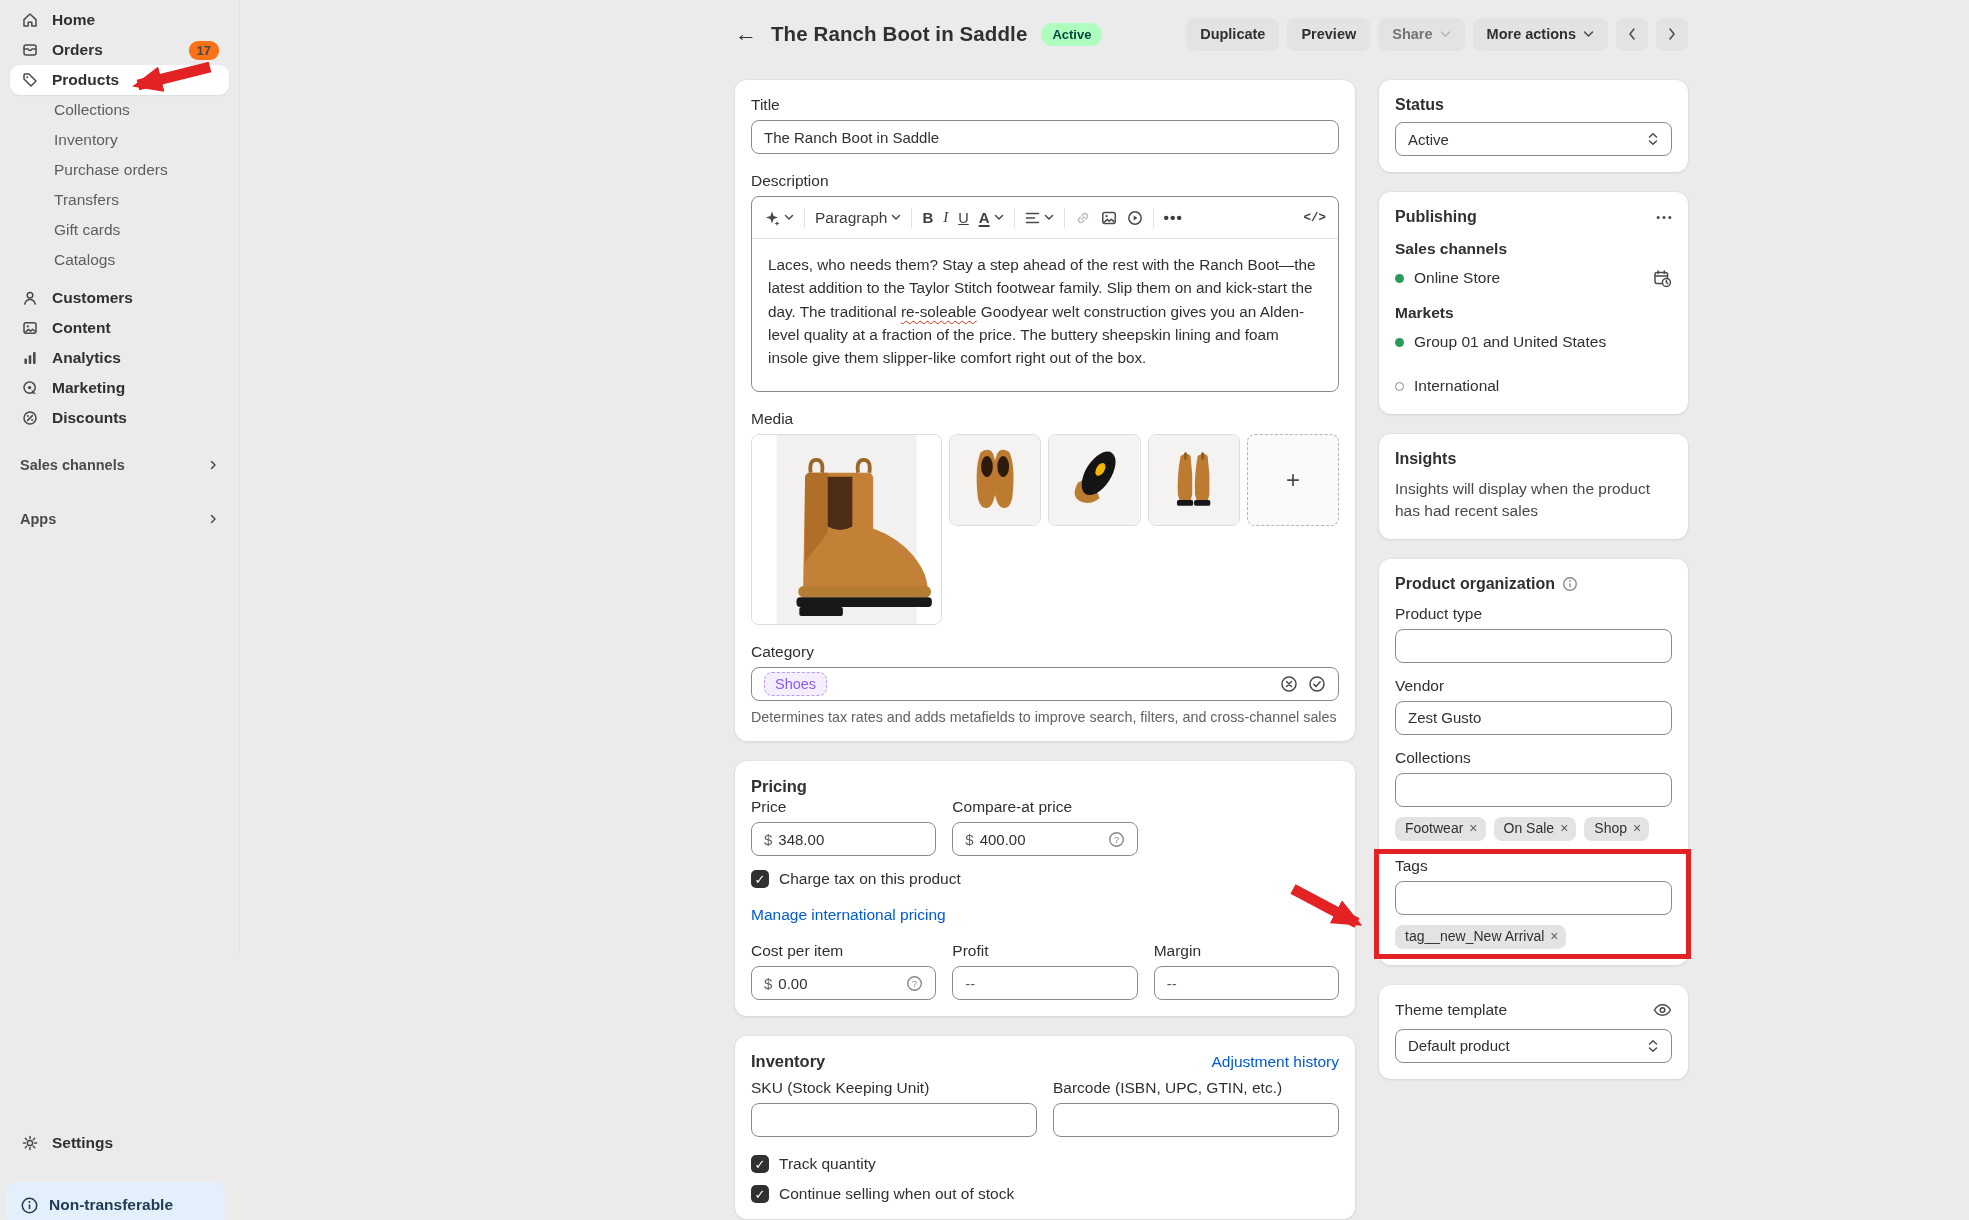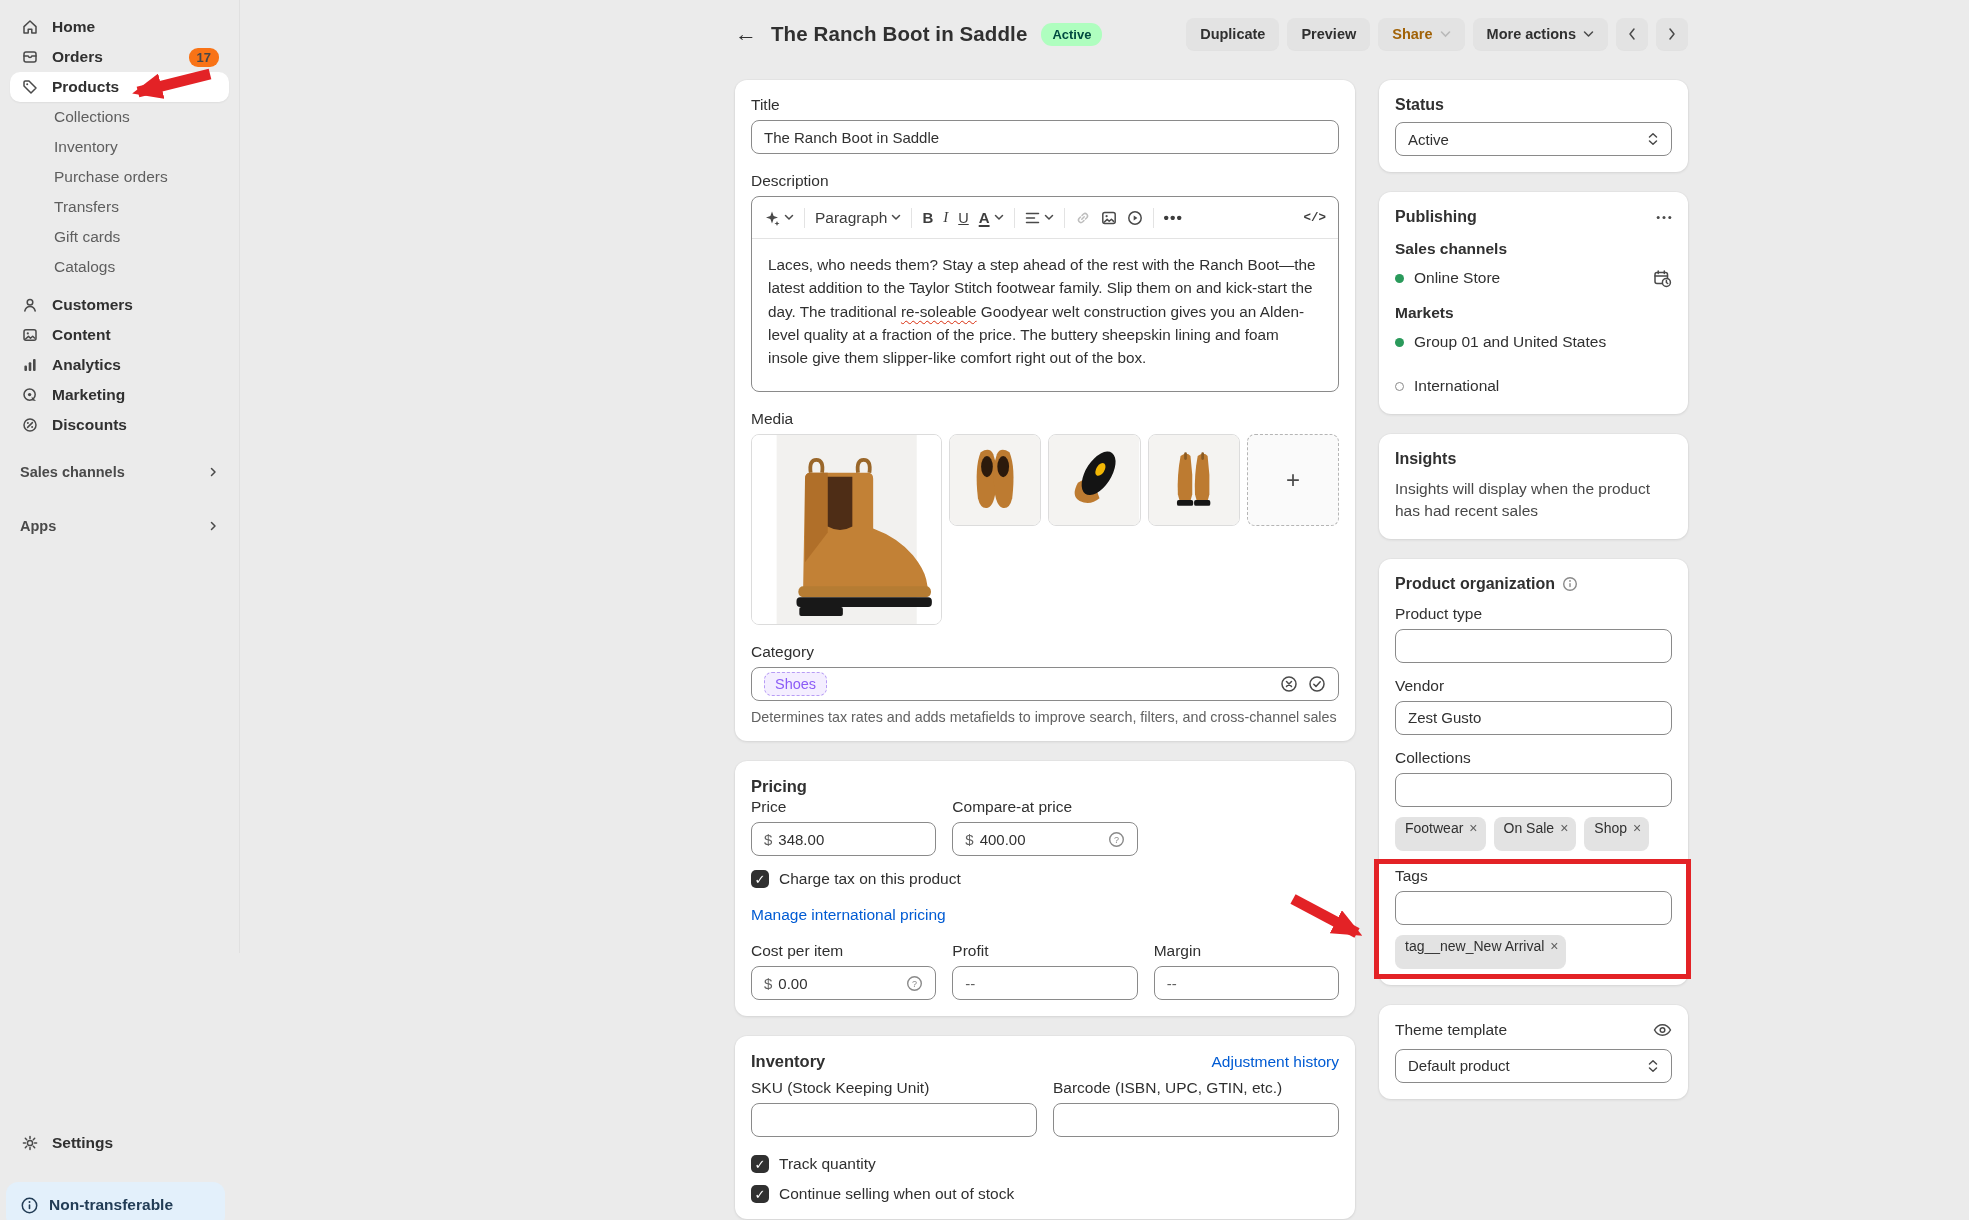--- a/index.html
+++ b/index.html
@@ -7,39 +7,39 @@
   body{
     position:relative;overflow:hidden;
     background:#ebebeb;color:#303030;
     font-family:"Liberation Sans","DejaVu Sans",sans-serif;
     font-size:15.5px;-webkit-font-smoothing:antialiased;
   }
   svg{display:block}
   .ic{stroke:#4a4a4a;fill:none;stroke-width:1.5;stroke-linecap:round;stroke-linejoin:round}
 
   
-  .sidebar{position:absolute;left:0;top:0;width:240px;height:953px;background:#ebebeb;border-right:1px solid #e0e0e0;padding-top:12px}
+  .sidebar{position:absolute;left:0;top:0;width:240px;height:953px;background:#ebebeb;border-right:1px solid #e0e0e0;padding-top:5px}
   .nav-item{display:flex;align-items:center;gap:12px;height:30px;margin:0 10px;padding:0 10px;border-radius:10px;font-weight:600;color:#303030;cursor:pointer;position:relative}
   .nav-item .nicon{width:20px;display:flex;justify-content:center;align-items:center}
   .nav-item.sub{padding-left:44px;font-weight:400;color:#5e5e5e}
   .nav-item.selected{background:#fff;font-weight:700;box-shadow:0 1px 2px rgba(0,0,0,.06)}
   .badge{margin-left:auto;background:#f97316;color:#474747;font-size:13px;font-weight:600;padding:1px 8px;border-radius:9px;line-height:17px}
   .nav-section{display:flex;align-items:center;justify-content:space-between;margin:0 20px;height:32px;font-weight:700;font-size:14.5px;color:#4a4a4a;cursor:pointer}
   .settings-row{position:absolute;left:10px;right:10px;top:1128px}
   .side-banner{position:absolute;left:6px;right:14px;top:1182px;height:46px;background:#e3f0fb;border-radius:12px;display:flex;align-items:center;gap:10px;padding:0 14px;font-weight:600;color:#223c55}
 
   
   .content{position:absolute;left:735px;top:0;width:953px}
   .page-header{display:flex;align-items:center;gap:14px;margin-top:16px;height:36px}
   .back-btn{font-size:22px;color:#303030;cursor:pointer;line-height:1}
   .page-title{font-size:20.5px;font-weight:700;letter-spacing:.1px}
   .badge-active{background:#affebf;color:#014b40;font-size:13px;font-weight:600;padding:4px 11px;border-radius:11px}
   .header-actions{margin-left:auto;display:flex;gap:8px;}
   .hbtn{background:#e3e3e3;border:none;border-radius:8px;height:32px;padding:0 14px;display:flex;align-items:center;gap:7px;font-weight:600;font-size:14.5px;color:#303030;cursor:pointer;box-shadow:0 1px 0 rgba(0,0,0,.04);font-family:inherit}
-  .hbtn.disabled{color:#a16207}
+  .hbtn.disabled{color:#737373}
   .hbtn.square{width:32px;padding:0;justify-content:center}
 
   .cols{display:flex;gap:24px;margin-top:28px;align-items:flex-start}
   .col-main{width:620px;display:flex;flex-direction:column;gap:20px}
   .col-aside{width:309px;display:flex;flex-direction:column;gap:20px}
   .card{background:#fff;border-radius:12px;box-shadow:0 1px 3px rgba(26,26,26,.09),0 0 0 1px rgba(0,0,0,.02);padding:16px}
 
   .flabel{color:#303030;margin-bottom:6px;display:block}
   .input{min-height:34px;border:1px solid #8a8a8a;border-radius:8px;padding:0 12px;display:flex;align-items:center;font-size:15px;background:#fff;gap:6px}
   .sec-title{font-weight:700;font-size:16.5px}
@@ -75,21 +75,21 @@
   .grid3{display:grid;grid-template-columns:repeat(3,1fr);gap:16px}
   .grid2{display:grid;grid-template-columns:repeat(2,1fr);gap:16px}
 
   
   .acard-title{font-weight:700;font-size:16px}
   .select{min-height:34px;border:1px solid #8a8a8a;border-radius:8px;padding:0 12px;display:flex;align-items:center;justify-content:space-between;font-size:15px;cursor:pointer;background:#fff}
   .subhead{font-weight:600;margin:14px 0 8px}
   .chan-row{display:flex;align-items:center;gap:10px;min-height:24px;color:#303030}
   .dot{width:9px;height:9px;border-radius:50%;background:#2a9a5b}
   .dot.hollow{background:#fff;border:1.5px solid #8a8a8a}
-  .pill{background:#e3e3e3;border-radius:8px;padding:3px 8px 15px 10px;font-size:14px;display:inline-flex;align-items:flex-end;gap:6px;color:#303030}
+  .pill{background:#e3e3e3;border-radius:8px;padding:3px 8px 5px 10px;font-size:14px;display:inline-flex;align-items:flex-end;gap:6px;color:#303030}
   .pill .x{color:#5e5e5e;cursor:pointer;font-size:14px}
   .pill-row{display:flex;gap:8px;margin-top:10px;flex-wrap:wrap}
 
   .tags-wrap{position:relative;margin-top:16px}
   .tags-outline{position:absolute;left:-21px;right:-19px;top:-8px;bottom:-10px;border:5px solid #e32226;pointer-events:none;z-index:40}
   .tag-arrow{position:absolute;left:-110px;top:22px;width:106px;height:62px;pointer-events:none;z-index:41}
   .prod-arrow{position:absolute;left:96px;top:-4px;width:112px;height:38px;pointer-events:none;z-index:41}
 </style>
 </head>
 <body>

